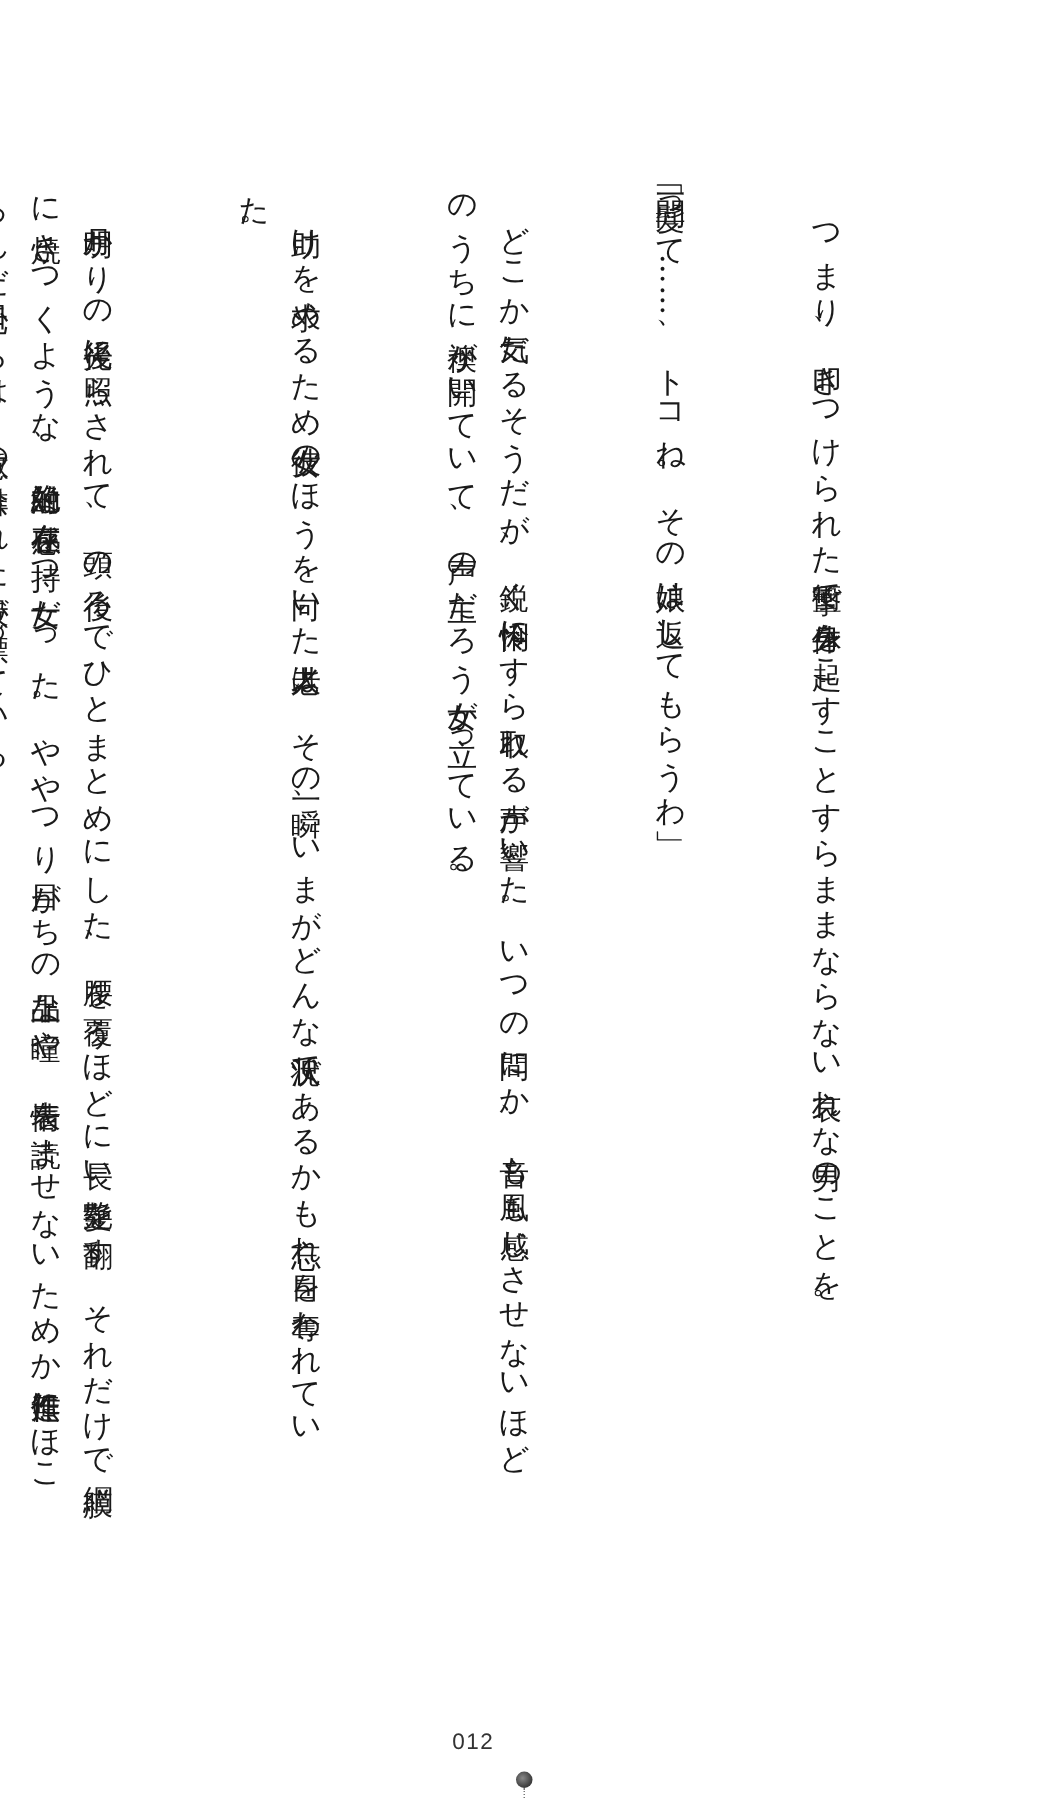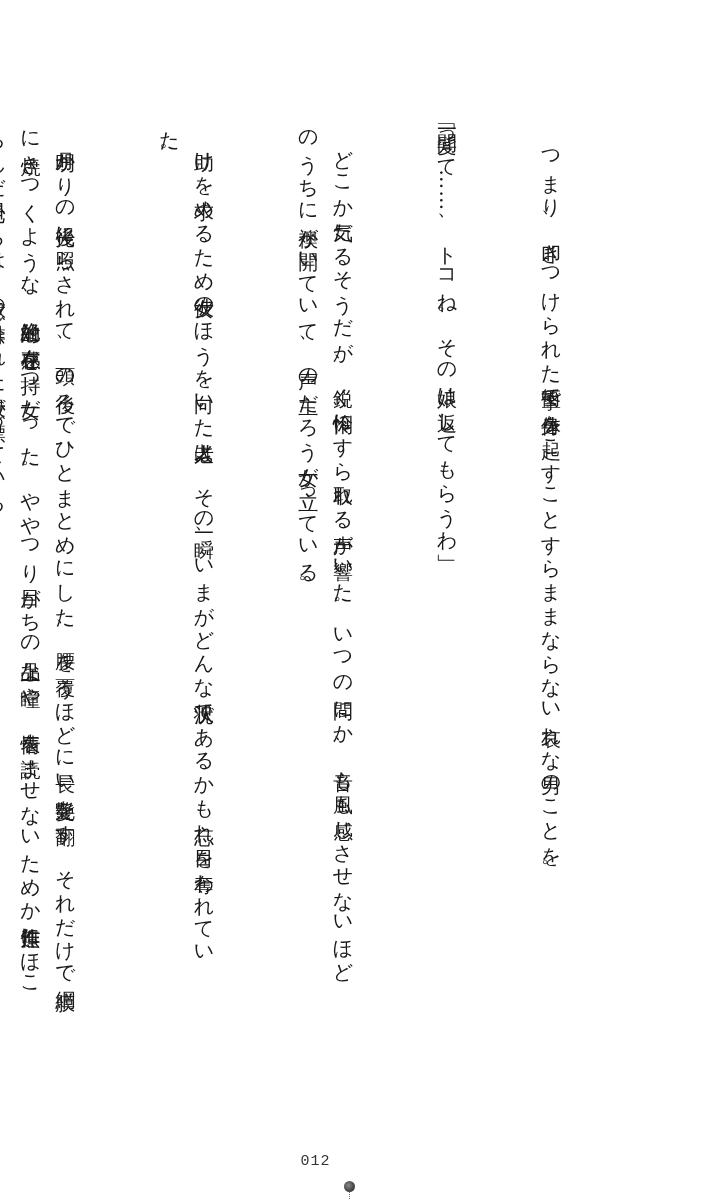--- a/index.html
+++ b/index.html
@@ -40,21 +40,21 @@
   }
   .para.dialogue {
     text-indent: 0;
   }
   .page-number {
     position: absolute;
     top: 1153px;
     left: 0;
     width: 631px;
     text-align: center;
-    font-family: Liberation Mono, monospace;
+    font-family: Liberation Sans, sans-serif;
     font-size: 15px;
     letter-spacing: 1px;
     color: #333333;
   }
   .ornament {
     position: absolute;
     top: 1181px;
     left: 344px;
     width: 11px;
     height: 11px;

